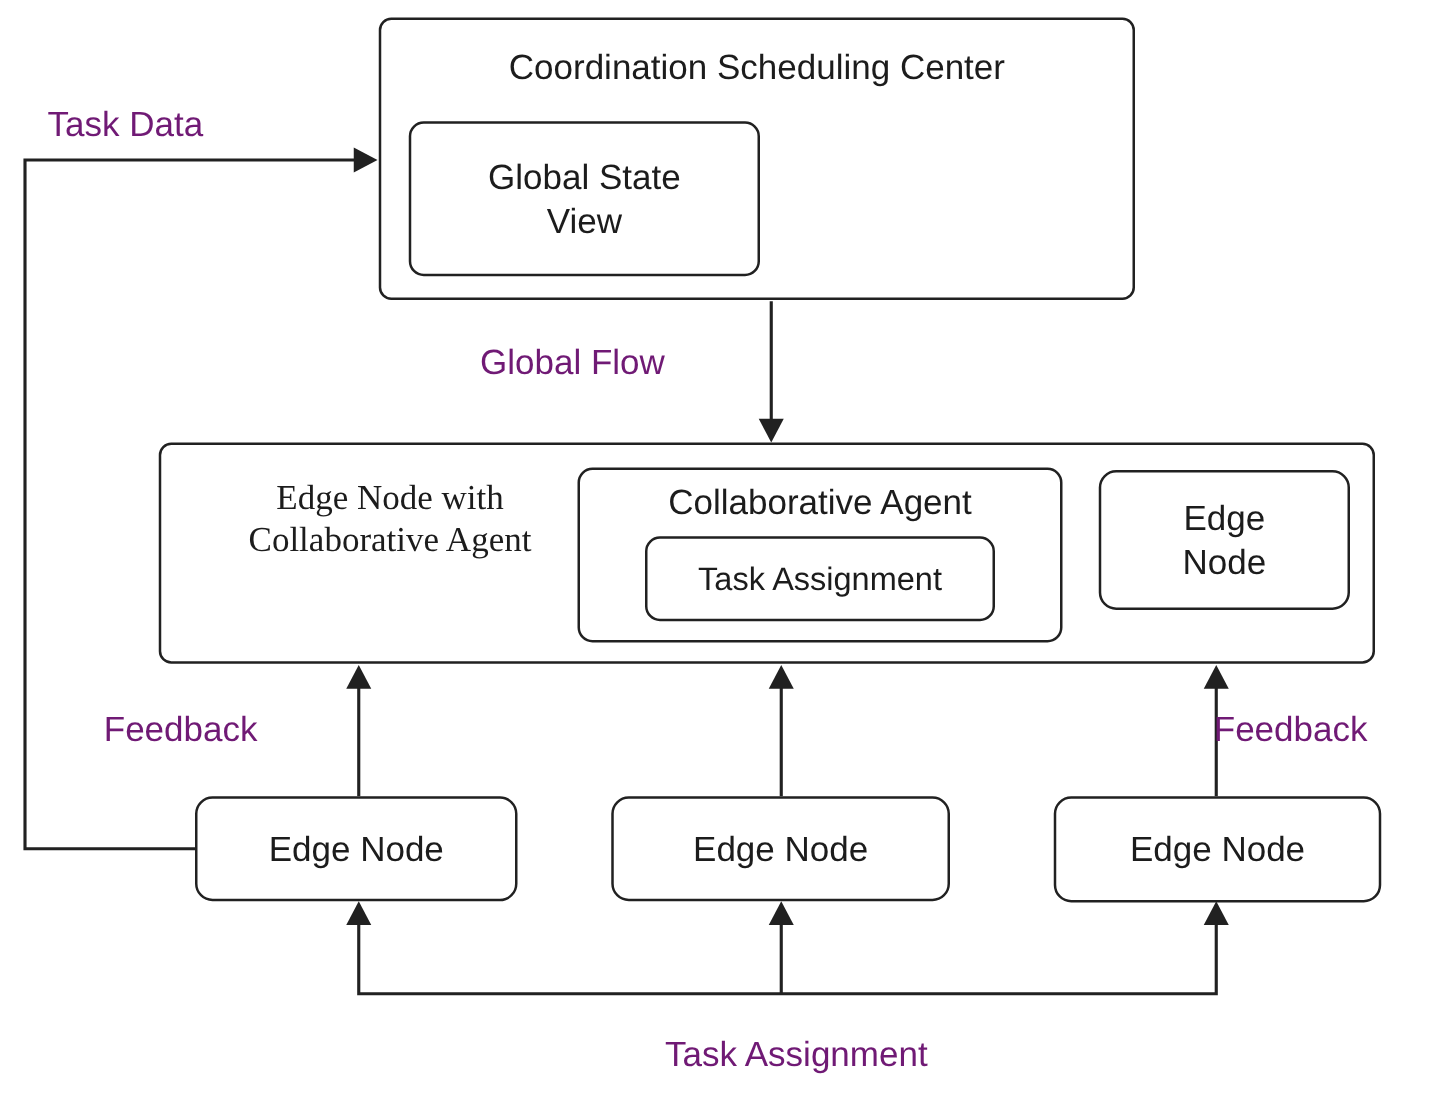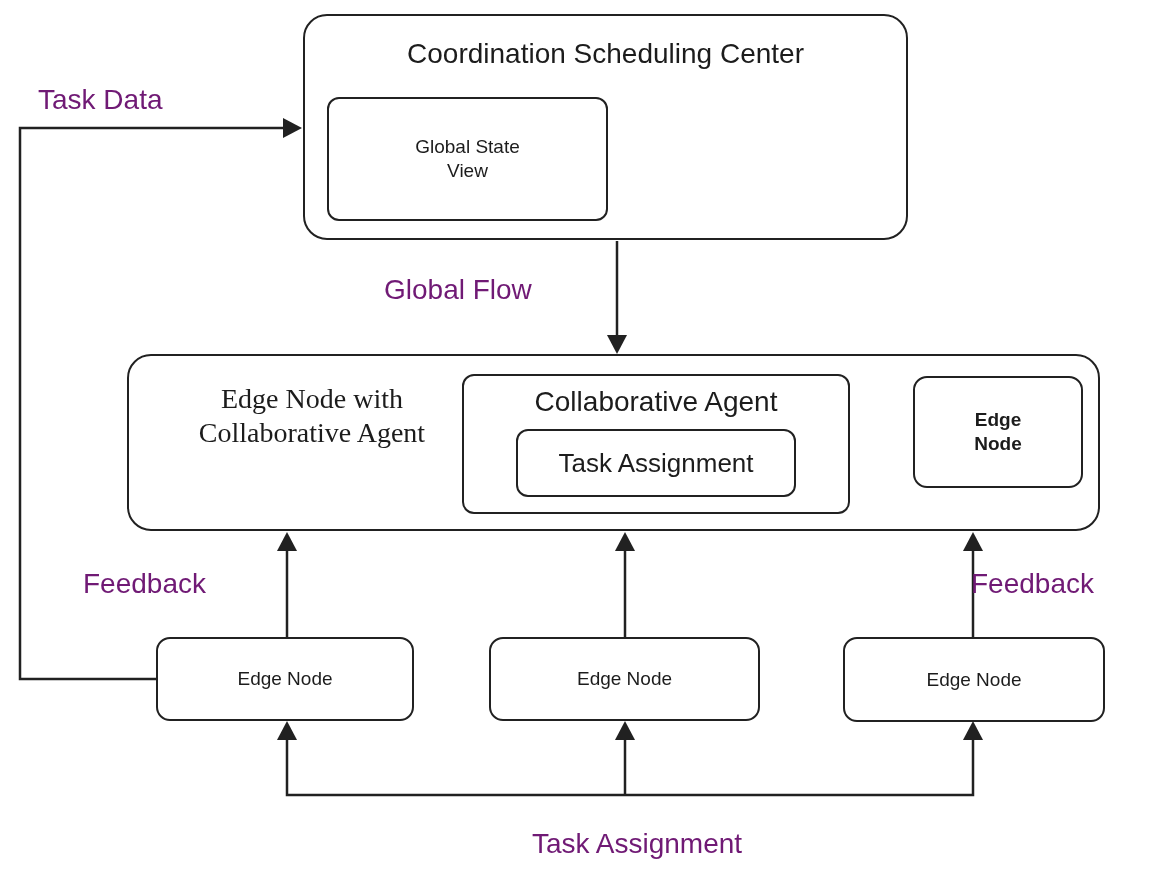--- a/index.html
+++ b/index.html
@@ -22,31 +22,31 @@
     width: 1165px; height: 885px;
     z-index: 1;
   }
   .box {
     position: absolute;
     box-sizing: border-box;
     border: 2.5px solid #212121;
     background: #ffffff;
     z-index: 2;
   }
-  .r16 { border-radius: 24px; }
+  .r16 { border-radius: 10px; }
   .r12 { border-radius: 12px; }
   .r14 { border-radius: 14px; }
   .center-both {
     display: flex;
     align-items: center;
     justify-content: center;
     text-align: center;
   }
   .node-text {
-    font-size: 19px;
+    font-size: 28px;
     line-height: 1.25;
     white-space: pre-line;
     color: #1c1c1c;
   }
   .box-title {
     font-size: 28px;
     text-align: center;
     color: #1c1c1c;
   }
   .flow-label {
@@ -116,21 +116,21 @@
     <div class="layer-label" style="left:18px; top:26px; width:330px;">Edge Node with
 Collaborative Agent</div>
 
     <div class="box r12" style="left:333px; top:18px; width:388px; height:140px;">
       <div class="box-title" style="margin-top:10px;">Collaborative Agent</div>
       <div class="box r12 center-both" style="left:52px; top:53px; width:280px; height:68px;">
         <span class="node-text" style="font-size:26px;">Task Assignment</span>
       </div>
     </div>
 
-    <div class="box r14 center-both" style="left:784px; top:20px; width:170px; height:112px;font-weight:bold;">
+    <div class="box r14 center-both" style="left:750px; top:20px; width:201px; height:112px;">
       <span class="node-text">Edge
 Node</span>
     </div>
   </div>
 
   <div class="box r14 center-both" style="left:156px; top:637px; width:258px; height:84px;">
     <span class="node-text">Edge Node</span>
   </div>
   <div class="box r14 center-both" style="left:489px; top:637px; width:271px; height:84px;">
     <span class="node-text">Edge Node</span>

